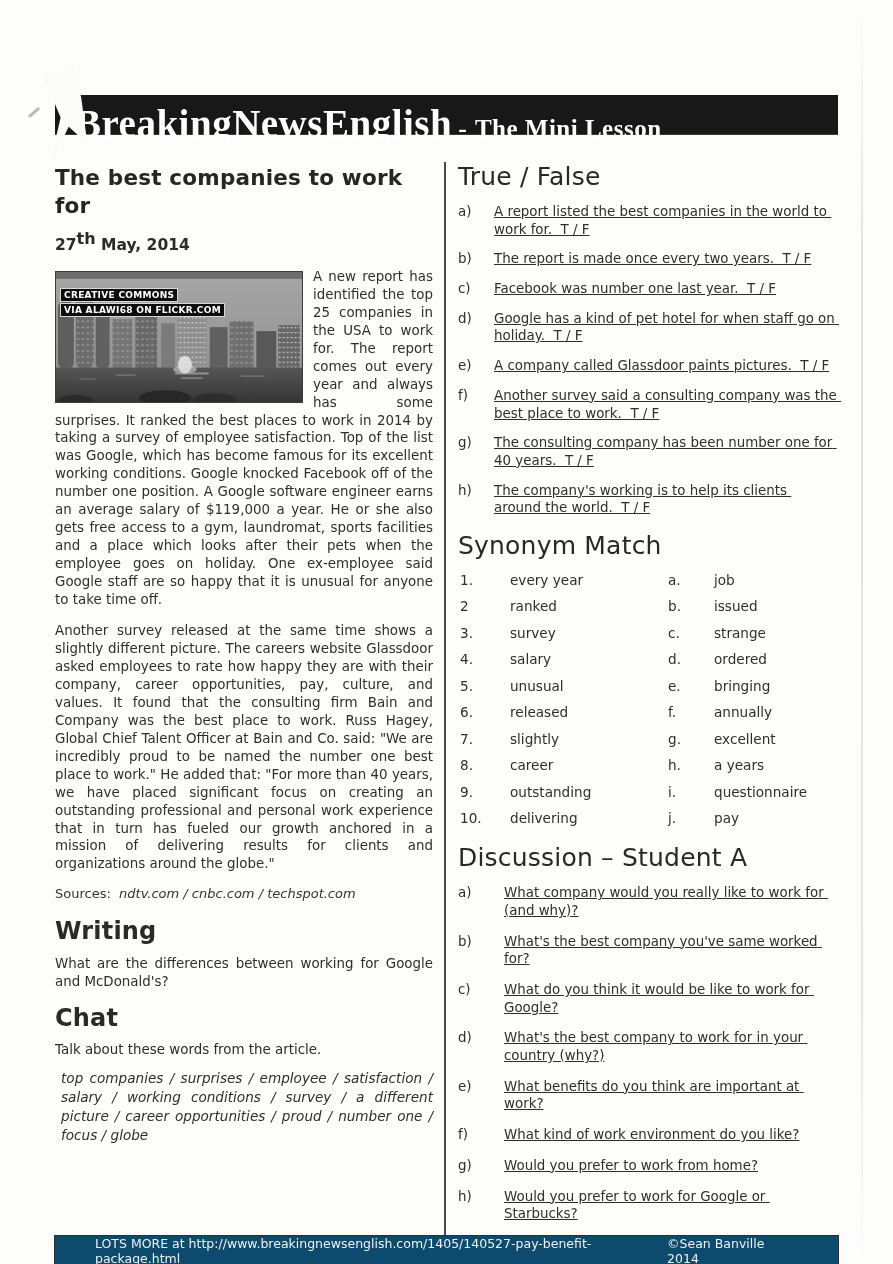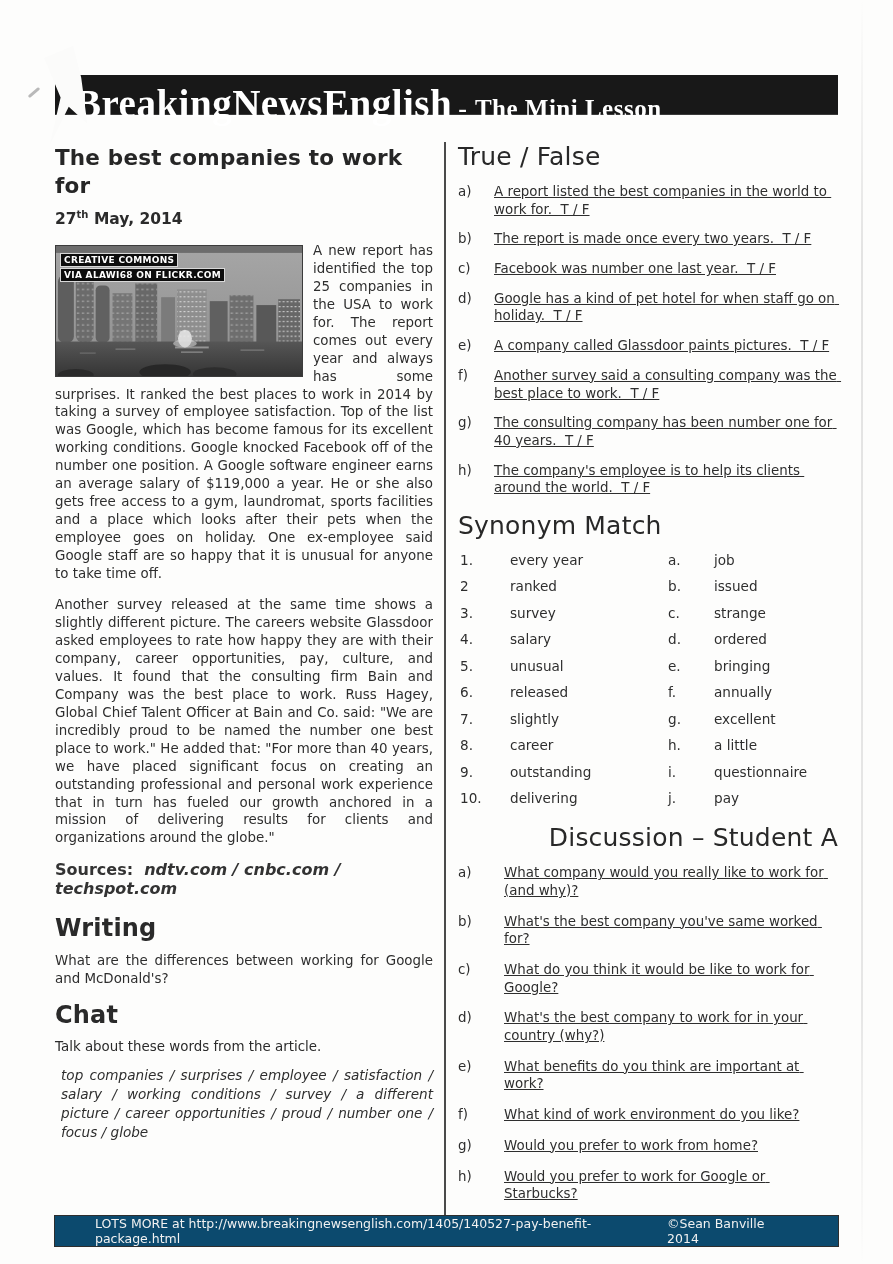--- a/index.html
+++ b/index.html
@@ -27,20 +27,21 @@
   .header-bar{
     position:relative;
     background:#181818;
     height:39px;
     display:flex; align-items:baseline;
     padding-left:20px;
     color:#fff;
     font-family:"Liberation Serif","DejaVu Serif",serif;
     font-weight:bold;
     box-shadow:0 1px 0 #3a3a3a;
+    margin-top:20px;
   }
   .brand{ font-size:39px; letter-spacing:.5px; line-height:57px; }
   .hsep{ font-size:26px; margin:0 8px 0 6px; }
   .tagline{ font-size:25px; letter-spacing:.5px; }
   .staple{
     position:absolute; left:-16px; top:-30px; width:52px; height:102px;
     background:#fbfbfa;
     clip-path:polygon(52% 0, 76% 30%, 100% 74%, 60% 60%, 34% 100%, 42% 52%, 0 16%);
     transform:rotate(8deg);
   }
@@ -53,49 +54,49 @@
   .content{ display:flex; flex:1; margin-top:28px; }
   .col-left{ width:378px; padding-top:2px; }
   .divider{ width:2px; background:#4a4a4a; margin:0 12px 0 11px; }
   .col-right{ flex:1; padding-top:0; }
 
   h1{
     font-size:21.5px; line-height:1.32; font-weight:bold; color:#262626;
     margin:0 0 8px 0; letter-spacing:.2px;
   }
   .date{ font-size:15.5px; font-weight:bold; margin-bottom:14px; }
-  .date sup{ font-size:10px; }
+  .date sup{ font-size:16px; }
 
   .para{
     font-size:13.4px; line-height:1.34; text-align:justify; color:#2e2e2e;
     margin-bottom:13px;
   }
 
   
   .photo{
     float:left; width:248px; height:132px;
     margin:3px 10px 5px 0;
     position:relative;
     border:1px solid #3c3c3c;
     background:#8f8f8f;
     overflow:hidden;
   }
   .photo svg{ display:block; width:100%; height:100%; }
   .credit{
-    position:absolute; top:7px; left:4px; display:flex; flex-direction:column;
+    position:absolute; top:16px; left:4px; display:flex; flex-direction:column;
     gap:1px; align-items:flex-start;
   }
   .credit span{
     display:inline-block; background:#0d0d0d; color:#fff;
     border:1px solid #d8d8d8;
     font-size:9px; font-weight:bold; letter-spacing:.3px;
     padding:0 3px; line-height:12px; white-space:nowrap;
   }
 
-  .sources{ font-size:16px; margin:2px 0 16px 0; color:#333;font-weight:bold; }
+  .sources{ font-size:13px; margin:2px 0 16px 0; color:#333; }
   .sources .s-list{ font-style:italic; }
 
   h2.section{
     font-size:24px; font-weight:bold; color:#2a2a2a;
     margin:10px 0 10px 0; letter-spacing:.2px;
   }
   .chat-intro{ font-size:13.4px; margin-bottom:12px; }
   .chat-words{
     font-size:13.6px; font-style:italic; text-align:justify;
     line-height:1.4; padding-left:6px; color:#2e2e2e;
@@ -114,21 +115,21 @@
   .disc .qitem{ grid-template-columns:46px 1fr; margin-bottom:13px; }
 
   .syn-table{ margin:2px 0 16px 2px; }
   .srow{
     display:grid; grid-template-columns:50px 158px 46px 1fr;
     font-size:13.6px; line-height:1.25; margin-bottom:9.5px; color:#2e2e2e;
   }
 
   .tf-block{ margin-bottom:14px; }
   .syn-heading{ margin-top:4px; }
-  .disc-heading{ margin-top:10px; margin-bottom:14px;text-align:right; }
+  .disc-heading{ margin-top:10px; margin-bottom:14px; }
 
   
   .footer-bar{
     margin-top:auto;
     background:#0c4a6e;
     height:36px;
     display:flex; align-items:center; justify-content:space-between;
     padding:0 40px 0 40px;
     color:#f1f1f1; font-size:12.5px;
     box-shadow:0 0 0 1px #2e2e2e;
@@ -258,21 +259,21 @@
         <div class="qitem">
             <span class="qletter">f)</span>
             <span class="qtext">Another survey said a consulting company was the best place to work.  T / F</span>
           </div>
         <div class="qitem">
             <span class="qletter">g)</span>
             <span class="qtext">The consulting company has been number one for 40 years.  T / F</span>
           </div>
         <div class="qitem">
             <span class="qletter">h)</span>
-            <span class="qtext">The company's employee is to help its clients around the world.  T / F</span>
+            <span class="qtext">The company's working is to help its clients around the world.  T / F</span>
           </div>
       </div>
 
       <h2 class="big syn-heading">Synonym Match</h2>
       <div class="syn-table">
         <div class="srow">
             <span>1.</span>
             <span>every year</span>
             <span>a.</span>
             <span>job</span>
@@ -310,21 +311,21 @@
         <div class="srow">
             <span>7.</span>
             <span>slightly</span>
             <span>g.</span>
             <span>excellent</span>
           </div>
         <div class="srow">
             <span>8.</span>
             <span>career</span>
             <span>h.</span>
-            <span>a little</span>
+            <span>a years</span>
           </div>
         <div class="srow">
             <span>9.</span>
             <span>outstanding</span>
             <span>i.</span>
             <span>questionnaire</span>
           </div>
         <div class="srow">
             <span>10.</span>
             <span>delivering</span>

